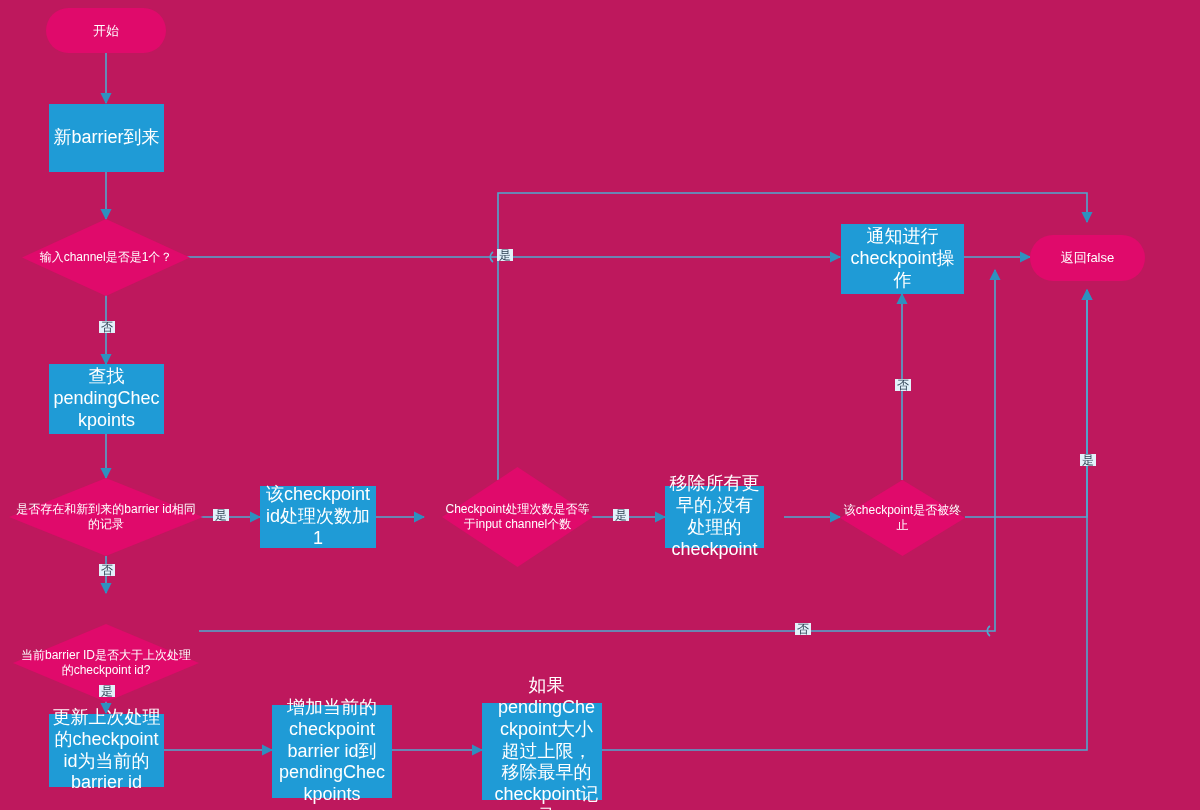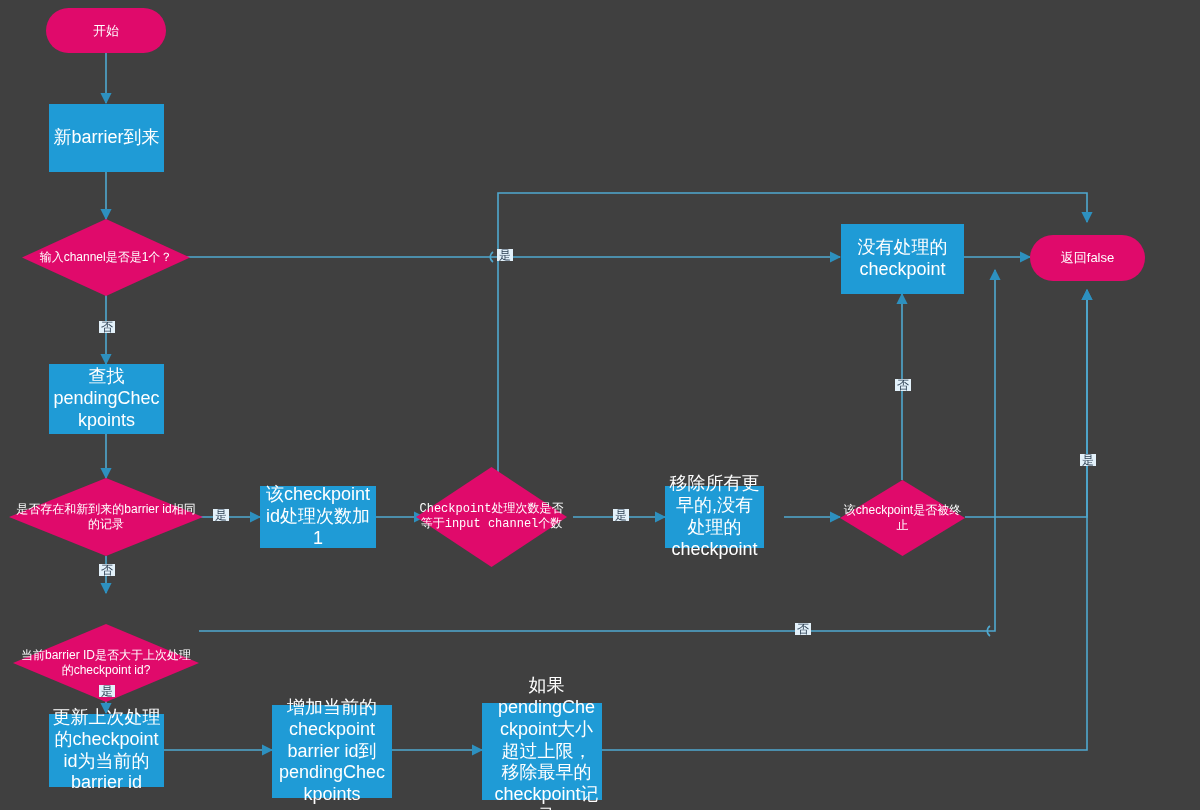--- a/index.html
+++ b/index.html
@@ -6,21 +6,21 @@
   html, body {
     margin: 0;
     padding: 0;
     background: #e3f1fa;
     font-family: "Liberation Sans", "DejaVu Sans", sans-serif;
   }
   #canvas {
     position: relative;
     width: 1200px;
     height: 810px;
-    background: #404040;
+    background: #be185d;
     overflow: hidden;
   }
   svg#wires {
     position: absolute;
     left: 0; top: 0;
     width: 1200px;
     height: 810px;
   }
   .node {
     position: absolute;
@@ -152,36 +152,36 @@
 
   <div class="node n-decision" style="left:9px; top:478px; width:194px; height:78px;">
     <span class="diamond-bg"></span>
     <span class="label">是否存在和新到来的barrier id相同的记录</span>
   </div>
 
   <div class="node n-process" style="left:260px; top:486px; width:116px; height:62px;">
     <span class="label">该checkpoint id处理次数加1</span>
   </div>
 
-  <div class="node n-decision" style="left:416px; top:467px; width:151px; height:100px;font-family:Liberation Mono, monospace;">
+  <div class="node n-decision" style="left:442px; top:467px; width:151px; height:100px;">
     <span class="diamond-bg"></span>
     <span class="label">Checkpoint处理次数是否等于input channel个数</span>
   </div>
 
   <div class="node n-process" style="left:665px; top:486px; width:99px; height:62px;">
     <span class="label">移除所有更早的,没有处理的checkpoint</span>
   </div>
 
   <div class="node n-decision" style="left:840px; top:480px; width:125px; height:76px;">
     <span class="diamond-bg"></span>
     <span class="label">该checkpoint是否被终止</span>
   </div>
 
   <div class="node n-process" style="left:841px; top:224px; width:123px; height:70px;">
-    <span class="label">没有处理的checkpoint</span>
+    <span class="label">通知进行checkpoint操作</span>
   </div>
 
   <div class="node n-terminal" style="left:1030px; top:235px; width:115px; height:46px;justify-content:center;">
     <span class="label">返回false</span>
   </div>
 
   <div class="node n-decision" style="left:13px; top:624px; width:186px; height:78px;">
     <span class="diamond-bg"></span>
     <span class="label">当前barrier ID是否大于上次处理的checkpoint id?</span>
   </div>

